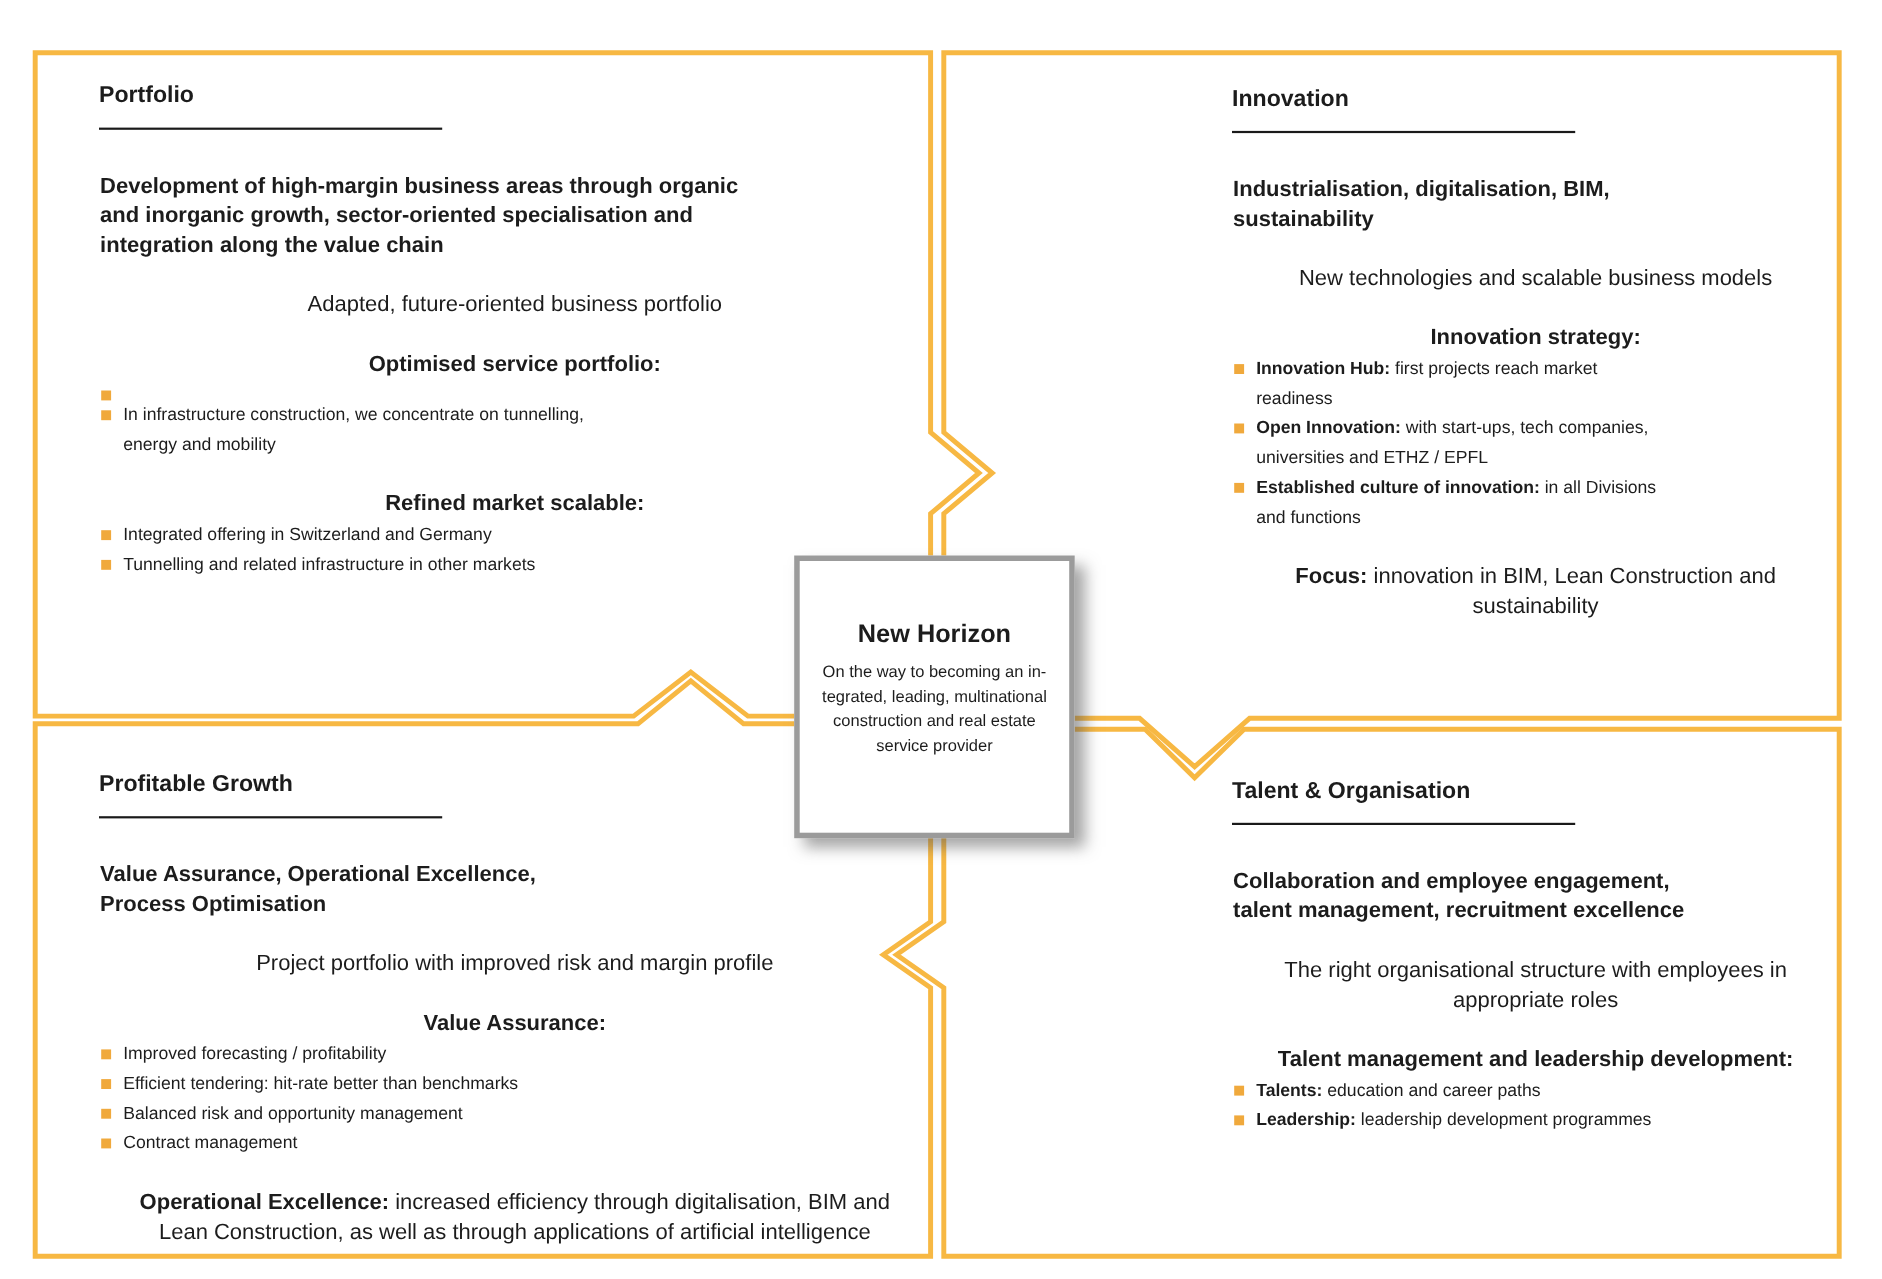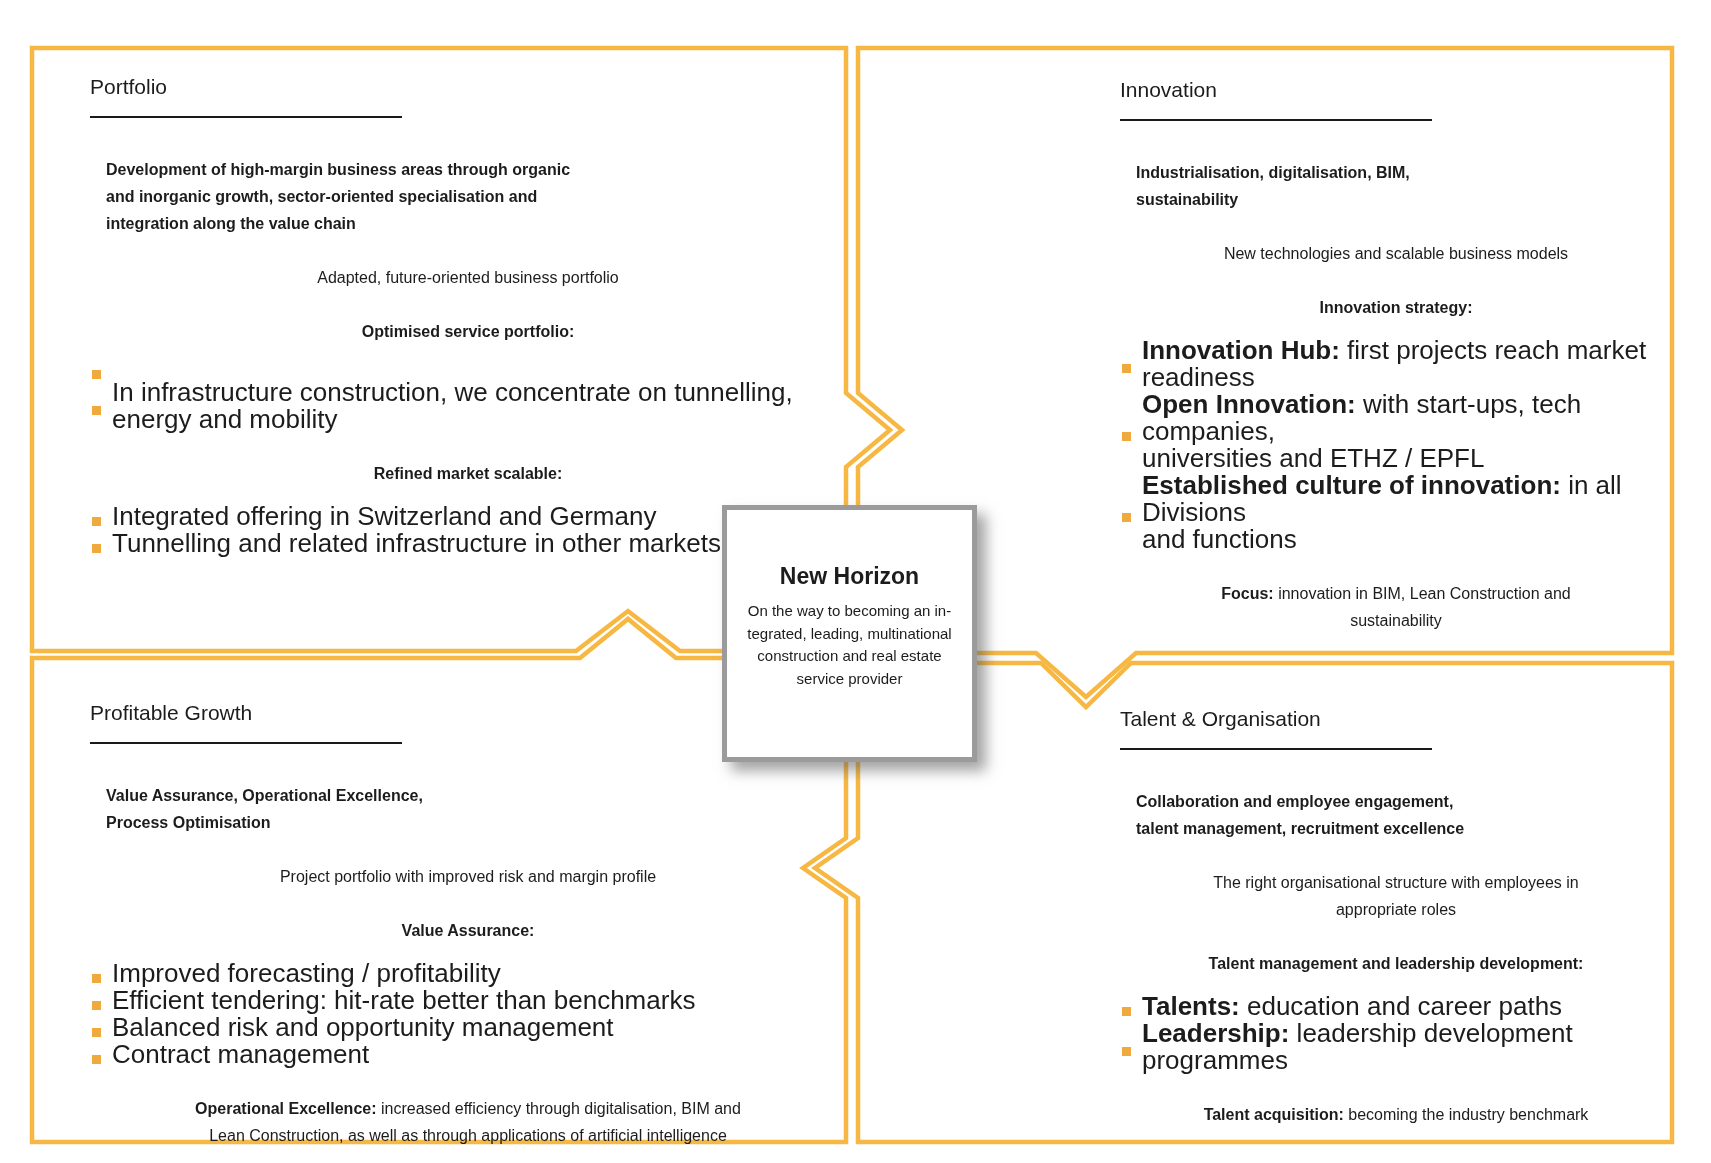--- a/index.html
+++ b/index.html
@@ -2,31 +2,31 @@
 <html><head>
 <meta charset="utf-8">
 <style>
   html,body{margin:0;padding:0;background:#ffffff;}
   #canvas{
     position:relative;width:1711px;height:1163px;background:#ffffff;overflow:hidden;
     font-family:"Liberation Sans", sans-serif;color:#1C1C1C;
   }
   #frame-svg{position:absolute;left:0;top:0;width:1711px;height:1163px;}
   .quadrant{position:absolute;box-sizing:border-box;}
-  .quadrant p{margin:16px;white-space:pre-line;font-size:16px;line-height:27px;}
+  .quadrant p{margin:1px;white-space:pre-line;font-size:20px;line-height:27px;}
   .q-title{
-    margin:0;font-size:21px;line-height:24px;font-weight:normal;
+    margin:0;font-size:21px;line-height:24px;font-weight:bold;
     border-bottom:2px solid #1A1A1A;width:312px;padding-bottom:17px;
   }
   .gap{margin-top:27px !important;text-align:center;}
   .gap-xl{margin-top:38px !important;}
   .intro-bold{font-weight:bold;}
   .sec-head{font-weight:bold;}
   .bullets{list-style:none;margin:0;padding:0;}
-  .bullet{display:flex;align-items:center;font-size:26px;line-height:27px;}
+  .bullet{display:flex;align-items:flex-start;font-size:16px;line-height:27px;}
   .sq{flex:0 0 auto;width:9px;height:9px;background:#F0A93C;margin:9px 11px 0 2px;}
   .btxt{white-space:pre-line;}
   
   #center-box{
     position:absolute;left:722px;top:505px;width:255px;height:257px;box-sizing:border-box;
     background:#ffffff;border:5px solid #9B9B9B;
     box-shadow:9px 9px 13px rgba(90,90,90,0.55);
     text-align:center;padding-top:52px;
   }
   #center-box h1{margin:0;font-size:23px;line-height:28px;font-weight:bold;text-align:center;}
@@ -154,21 +154,20 @@
       <li class="bullet">
         <span class="sq"></span>
         <span class="btxt"><b>Talents:</b><span> education and career paths</span></span>
       </li>
       <li class="bullet">
         <span class="sq"></span>
         <span class="btxt"><b>Leadership:</b><span> leadership development programmes</span></span>
       </li>
     </ul>
 
-    <p class="gap"><b>Talent acquisition:</b><span> becoming the industry benchmark</span></p>
   </div>
 
   <div id="center-box">
     <h1>New Horizon</h1>
     <p>On the way to becoming an in-
 tegrated, leading, multinational
 construction and real estate
 service provider</p>
   </div>
 

